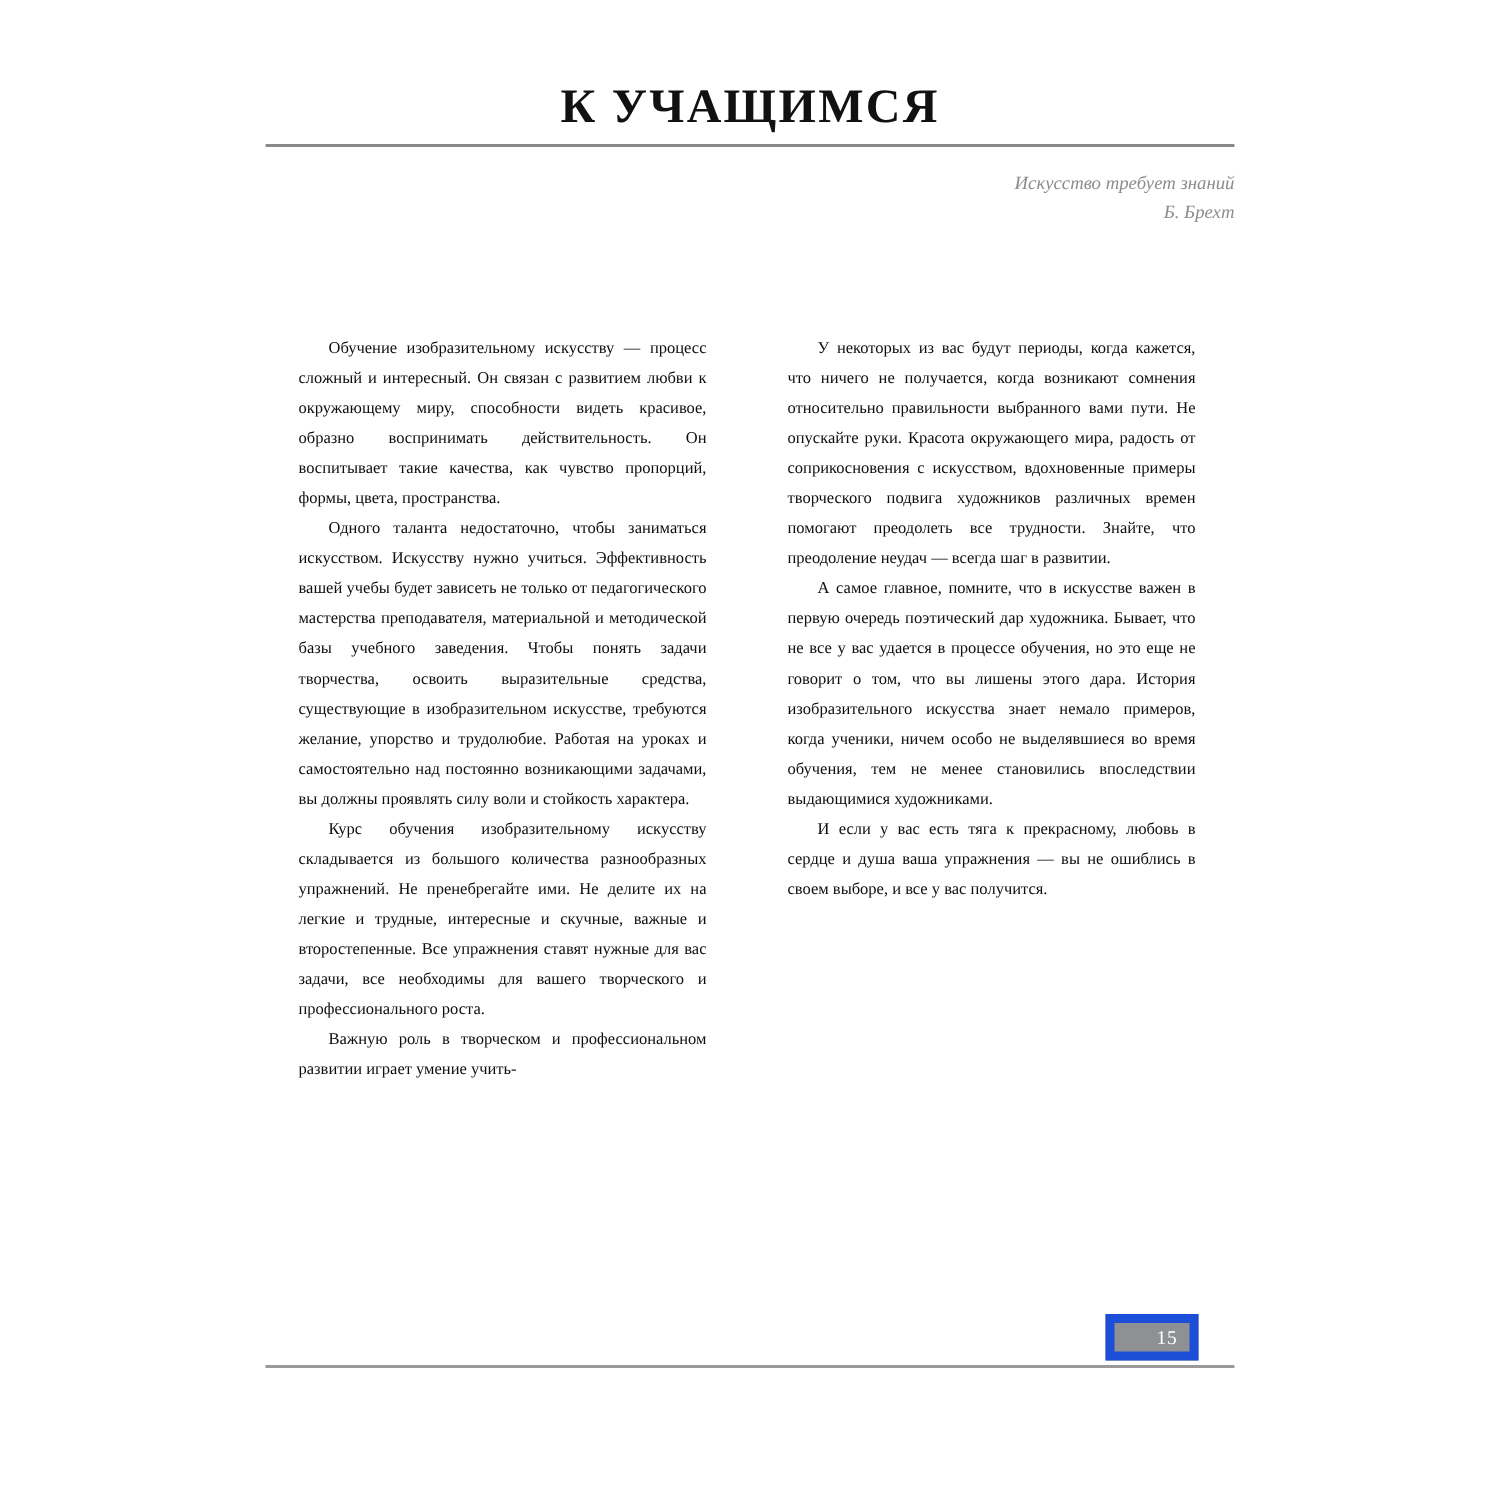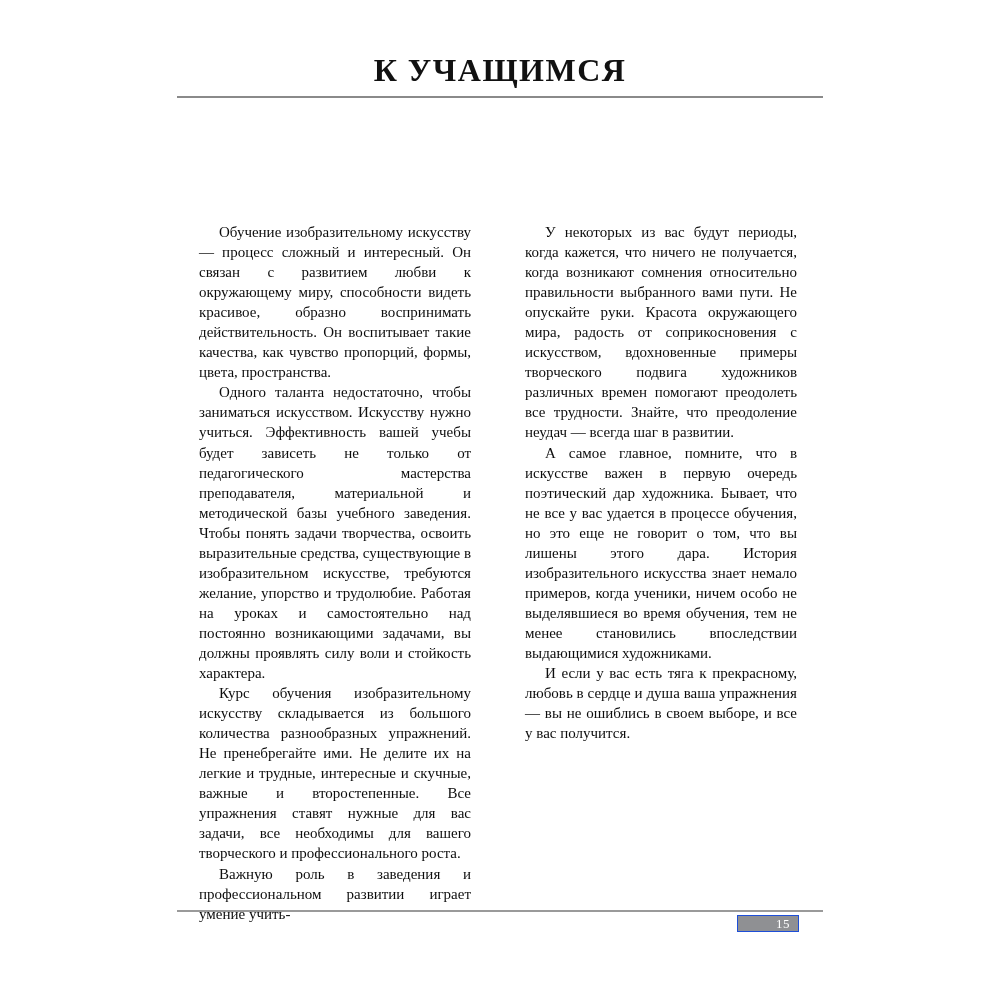--- a/index.html
+++ b/index.html
@@ -73,21 +73,21 @@
     width: 598px;
     display: flex;
     justify-content: space-between;
   }
   .col {
     width: 272px;
   }
   .col p {
     margin: 0;
     font-family: "Liberation Serif", "DejaVu Serif", serif;
-    font-size: 15px;
+    font-size: 11px;
     line-height: 20.05px;
     text-align: justify;
     text-justify: inter-word;
     text-indent: 20px;
     color: #0d0d0d;
     hyphens: manual;
   }
   .col p.no-indent { text-indent: 0; }
 
   
@@ -96,25 +96,25 @@
     left: 177px;
     top: 910px;
     width: 646px;
     height: 2px;
     background: #9a9a9a;
   }
 
   .page-number-box {
     position: absolute;
     left: 737px;
-    top: 915px;
+    top: 876px;
     width: 62px;
-    height: 17px;
+    height: 31px;
     background: #8f9093;
-    border: 1px solid #1d4ed8;
+    border: 6px solid #1d4ed8;
     box-sizing: border-box;
     display: flex;
     align-items: center;
     justify-content: flex-end;
   }
   .page-number {
     font-family: "Liberation Serif", "DejaVu Serif", serif;
     font-size: 13px;
     color: #ffffff;
     padding-right: 8px;
@@ -125,28 +125,32 @@
 </head>
 <body>
 
 <div id="page">
 
   <div class="header-block">
     <h1 class="page-title">К УЧАЩИМСЯ</h1>
     <div class="title-rule"></div>
   </div>
 
+  <div class="epigraph">
+    <div>Искусство требует знаний</div>
+    <div>Б. Брехт</div>
+  </div>
 
   <div class="columns">
 
     <div class="col">
       <p>Обучение изобразительному искусству — процесс сложный и интересный. Он связан с развитием любви к окружающему миру, способности видеть красивое, образно воспринимать действительность. Он воспитывает такие качества, как чувство пропорций, формы, цвета, пространства.</p>
       <p>Одного таланта недостаточно, чтобы заниматься искусством. Искусству нужно учиться. Эффективность вашей учебы будет зависеть не только от педагогического мастерства преподавателя, материальной и методической базы учебного заведения. Чтобы понять задачи творчества, освоить выразительные средства, существующие в изобразительном искусстве, требуются желание, упорство и трудолюбие. Работая на уроках и самостоятельно над постоянно возникающими задачами, вы должны проявлять силу воли и стойкость характера.</p>
       <p>Курс обучения изобразительному искусству складывается из большого количества разнообразных упражнений. Не пренебрегайте ими. Не делите их на легкие и трудные, интересные и скучные, важные и второстепенные. Все упражнения ставят нужные для вас задачи, все необходимы для вашего творческого и профессионального роста.</p>
-      <p>Важную роль в заведения и профессиональном развитии играет умение учить-</p>
+      <p>Важную роль в творческом и профессиональном развитии играет умение учить-</p>
     </div>
 
     <div class="col">
       <p>У некоторых из вас будут периоды, когда кажется, что ничего не получается, когда возникают сомнения относительно правильности выбранного вами пути. Не опускайте руки. Красота окружающего мира, радость от соприкосновения с искусством, вдохновенные примеры творческого подвига художников различных времен помогают преодолеть все трудности. Знайте, что преодоление неудач — всегда шаг в развитии.</p>
       <p>А самое главное, помните, что в искусстве важен в первую очередь поэтический дар художника. Бывает, что не все у вас удается в процессе обучения, но это еще не говорит о том, что вы лишены этого дара. История изобразительного искусства знает немало примеров, когда ученики, ничем особо не выделявшиеся во время обучения, тем не менее становились впоследствии выдающимися художниками.</p>
       <p>И если у вас есть тяга к прекрасному, любовь в сердце и душа ваша упражнения — вы не ошиблись в своем выборе, и все у вас получится.</p>
     </div>
 
   </div>
 

